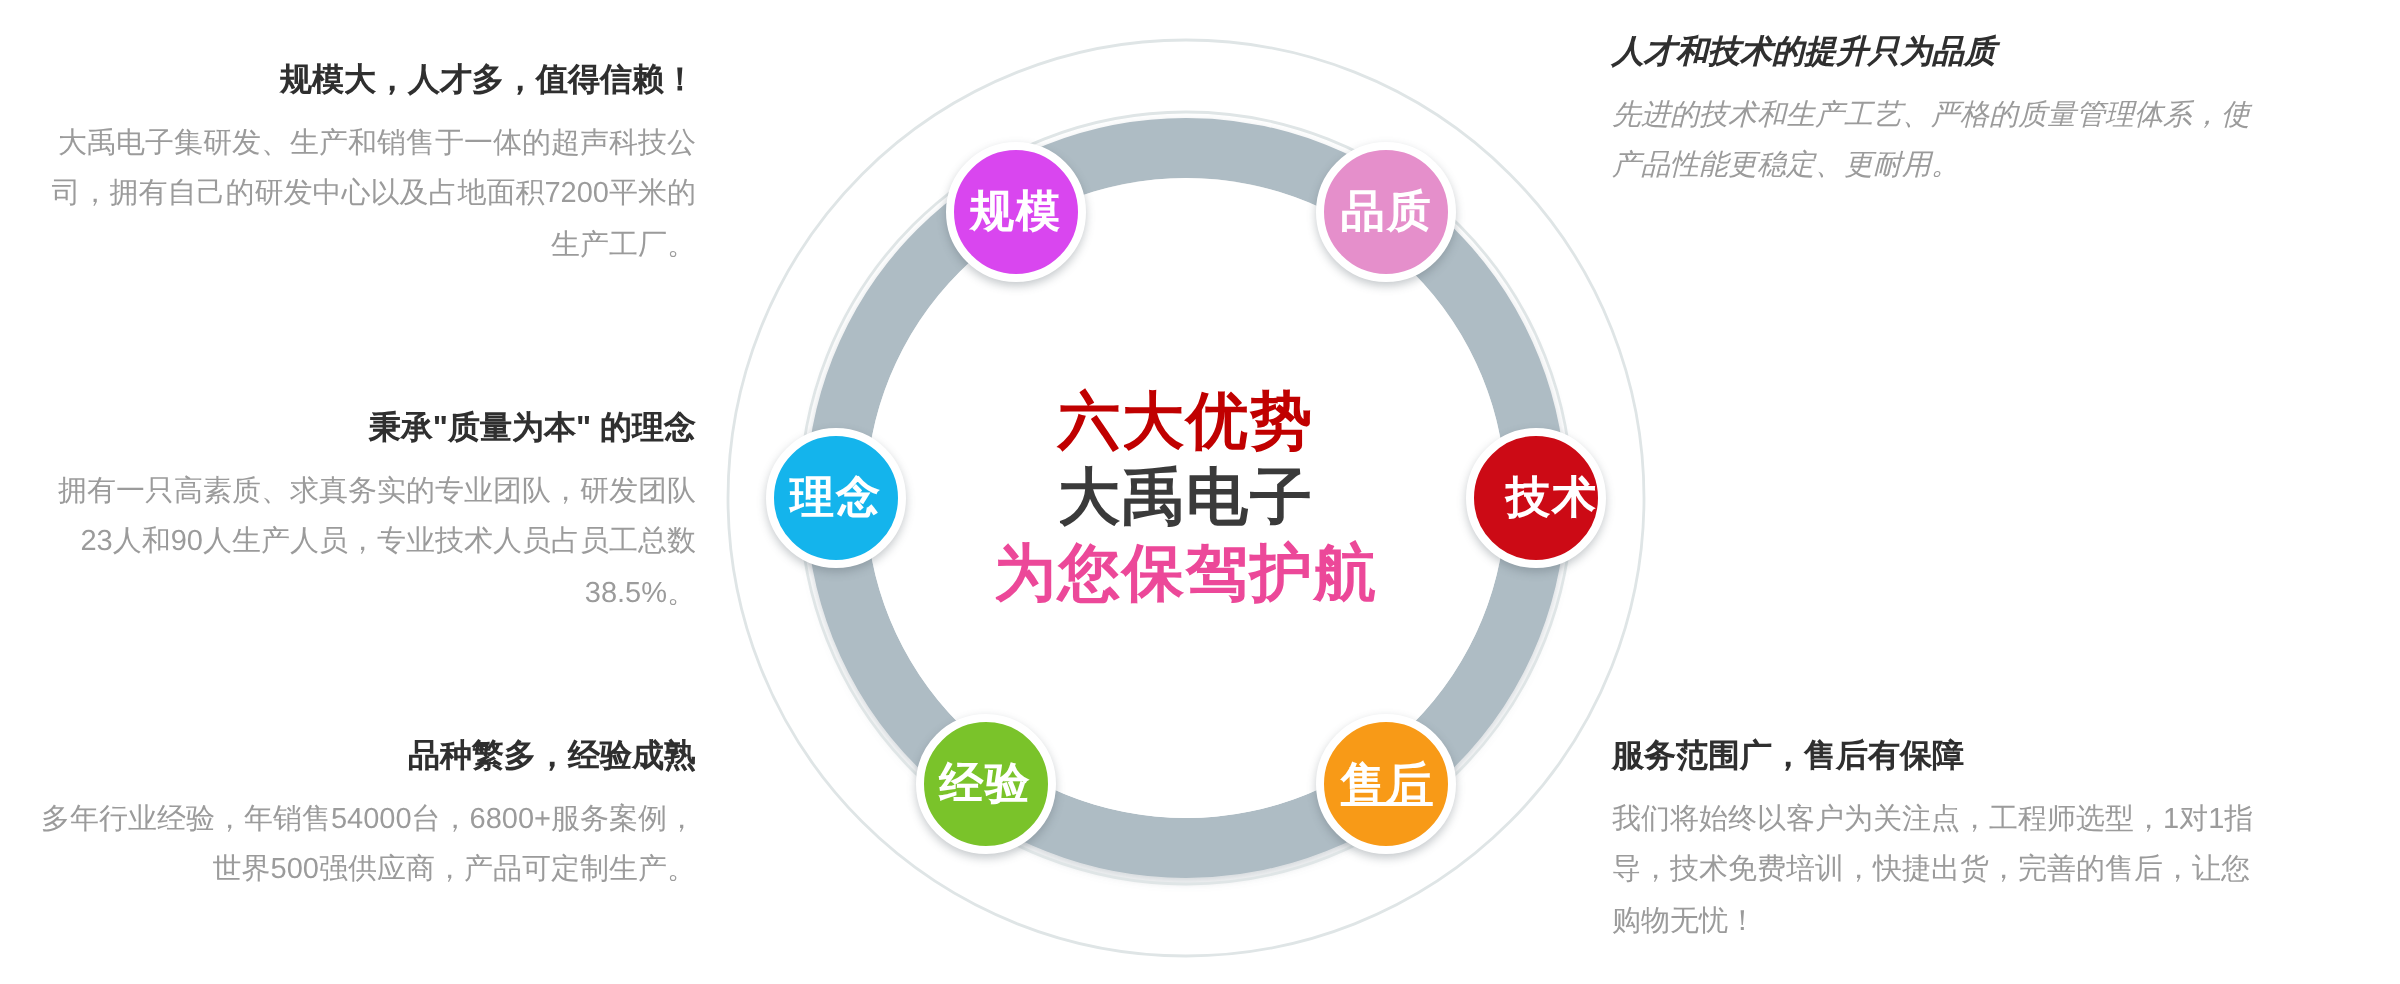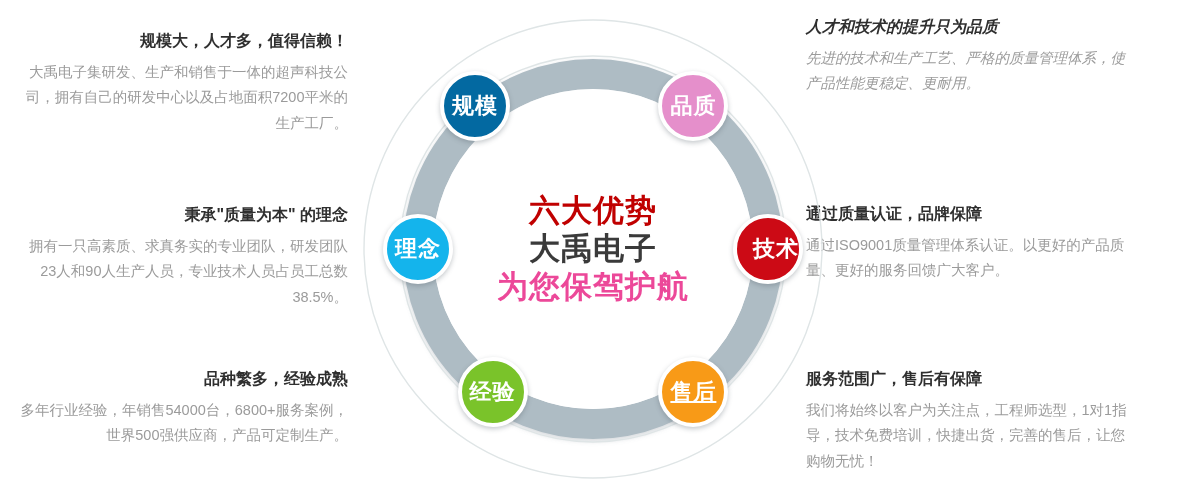--- a/index.html
+++ b/index.html
@@ -129,24 +129,20 @@
   <div class="block left blk-2">
     <p class="b-title">品种繁多，经验成熟</p>
     <p class="b-body">多年行业经验，年销售54000台，6800+服务案例，世界500强供应商，产品可定制生产。</p>
   </div>
 
   <div class="block right blk-3">
     <p class="b-title">人才和技术的提升只为品质</p>
     <p class="b-body">先进的技术和生产工艺、严格的质量管理体系，使产品性能更稳定、更耐用。</p>
   </div>
 
-  <div class="block right blk-4">
-    <p class="b-title">通过质量认证，品牌保障</p>
-    <p class="b-body">通过ISO9001质量管理体系认证。以更好的产品质量、更好的服务回馈广大客户。</p>
-  </div>
 
   <div class="block right blk-5">
     <p class="b-title">服务范围广，售后有保障</p>
     <p class="b-body">我们将始终以客户为关注点，工程师选型，1对1指导，技术免费培训，快捷出货，完善的售后，让您购物无忧！</p>
   </div>
 
   <div class="diagram">
     <svg class="ring-svg" viewBox="0 0 466 466">
       <defs>
         <filter id="softshadow" x="-30%" y="-30%" width="160%" height="160%">
@@ -163,21 +159,21 @@
       <circle id="inner-disc" cx="233" cy="233" r="160" fill="#ffffff"></circle>
     </svg>
 
     <div class="center-text">
       <div class="center-line l2">六大优势</div>
       <div class="center-line l1">大禹电子</div>
       <div class="center-line l3">为您保驾护航</div>
     </div>
 
     <div id="badge-layer">
-        <div class="badge" style="left: 80px; top: 54.6484px; background: #0369a1;">
+        <div class="badge" style="left: 113px; top: 54.6484px; background: #d946ef;">
           <span>规模</span>
         </div>
         <div class="badge" style="left: 298.376px; top: 54.6484px; background: rgb(229, 143, 203);">
           <span>品质</span>
         </div>
         <div class="badge" style="left: 373px; top: 198px; background: rgb(204, 10, 21); justify-content: flex-end;">
           <span>技术</span>
         </div>
         <div class="badge" style="left: 298.376px; top: 341.352px; background: rgb(248, 154, 23); text-decoration: underline;">
           <span>售后</span>

